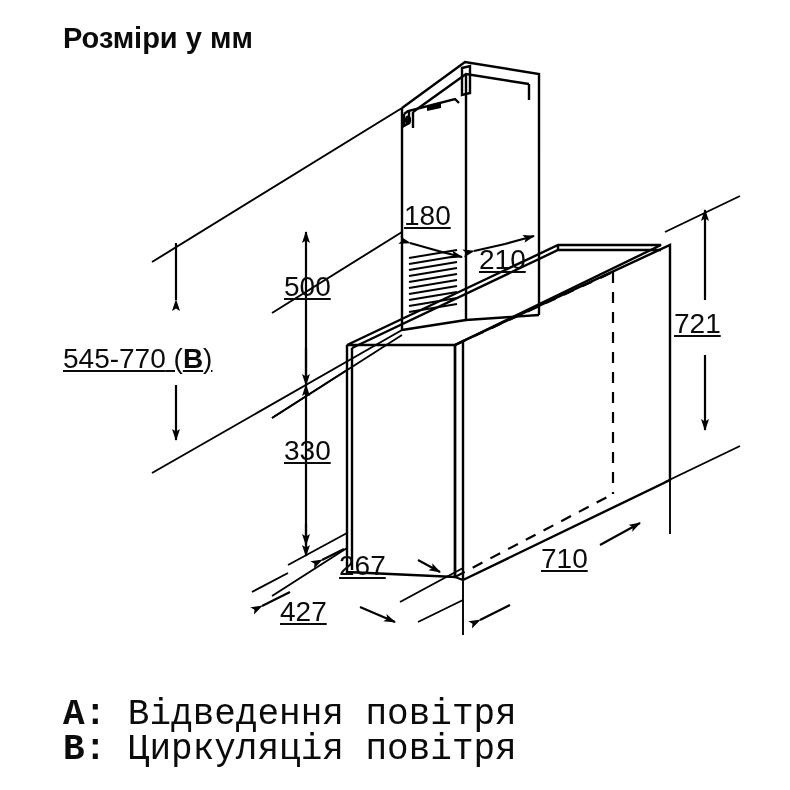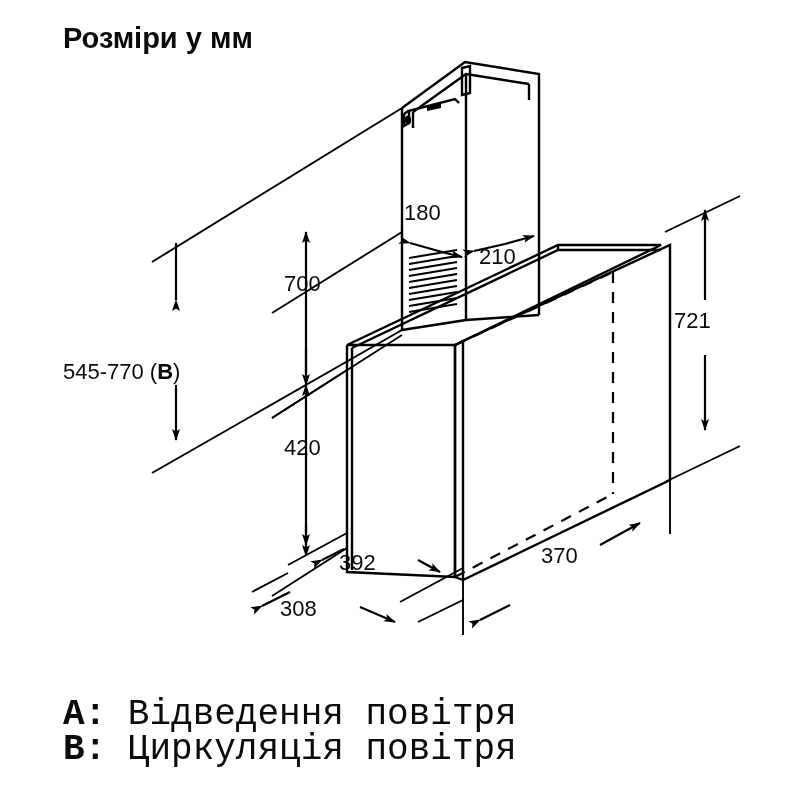--- a/index.html
+++ b/index.html
@@ -44,26 +44,27 @@
   .legend-line {
     left: 63px;
     font-size: 36px;
     font-weight: 400;
     font-family: Liberation Mono, monospace;
   }
   #legend-a { top: 697px; }
   #legend-b { top: 732px; }
   .legend-line b { font-weight: 700; }
   .dim-label {
-    font-size: 22px;
+    font-size: 28px;
     font-weight: 400;
+    text-decoration: underline;
   }
   .dim-label b { font-weight: 700; }
   #lbl-range-a { left: 63px;  top: 310px; }
-  #lbl-range-b { left: 63px;  top: 345px; margin-top: 16px; }
+  #lbl-range-b { left: 63px;  top: 345px; }
   #lbl-400     { left: 284px; top: 273px; }
   #lbl-420     { left: 284px; top: 437px; }
   #lbl-180     { left: 404px; top: 202px; }
   #lbl-210     { left: 479px; top: 202px; margin-top: 44px; }
   #lbl-475     { left: 674px; top: 310px; }
   #lbl-267     { left: 339px; top: 552px; }
   #lbl-308     { left: 280px; top: 598px; }
   #lbl-590     { left: 541px; top: 545px; }
 </style>
 </head>
@@ -220,33 +221,33 @@
       </g>
 
     </g>
   </svg>
 
   <div class="txt" id="title-text">Розміри у мм</div>
 
 
   <div class="txt dim-label" id="lbl-range-b"><span>545-770</span> (<b>B</b>)</div>
 
-  <div class="txt dim-label" id="lbl-400">700</div>
-
-  <div class="txt dim-label" id="lbl-420">420</div>
+  <div class="txt dim-label" id="lbl-400">500</div>
+
+  <div class="txt dim-label" id="lbl-420">330</div>
 
   <div class="txt dim-label" id="lbl-180">180</div>
 
   <div class="txt dim-label" id="lbl-210">210</div>
 
   <div class="txt dim-label" id="lbl-475">721</div>
 
-  <div class="txt dim-label" id="lbl-267">392</div>
-
-  <div class="txt dim-label" id="lbl-308">308</div>
-
-  <div class="txt dim-label" id="lbl-590">370</div>
+  <div class="txt dim-label" id="lbl-267">267</div>
+
+  <div class="txt dim-label" id="lbl-308">427</div>
+
+  <div class="txt dim-label" id="lbl-590">710</div>
 
   <div class="txt legend-line" id="legend-a"><b>A:</b> <span>Відведення повітря</span></div>
 
   <div class="txt legend-line" id="legend-b"><b>B:</b> <span>Циркуляція повітря</span></div>
 
 </div>
 
 </body></html>

